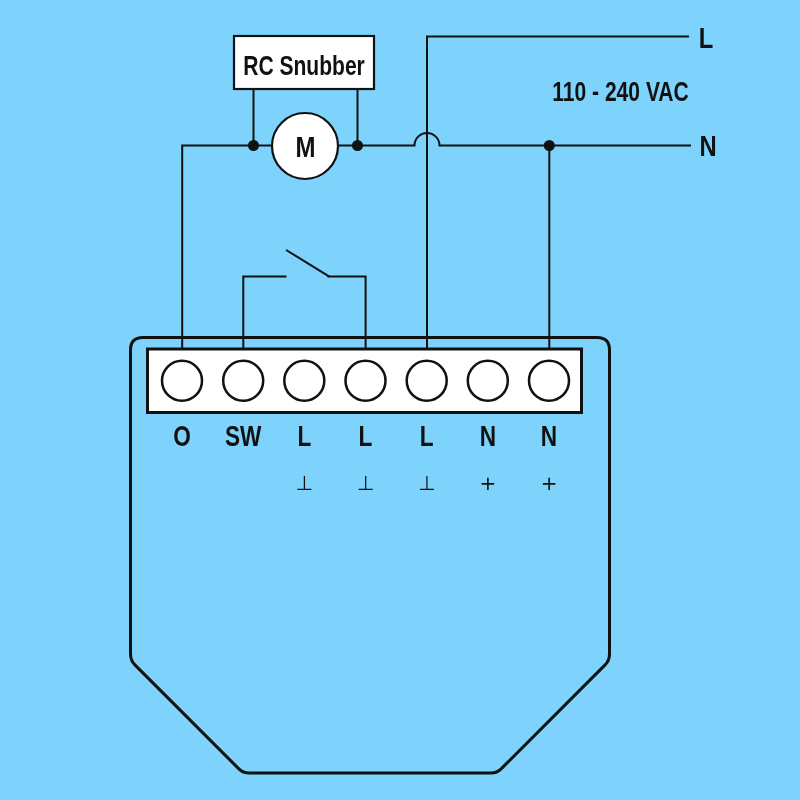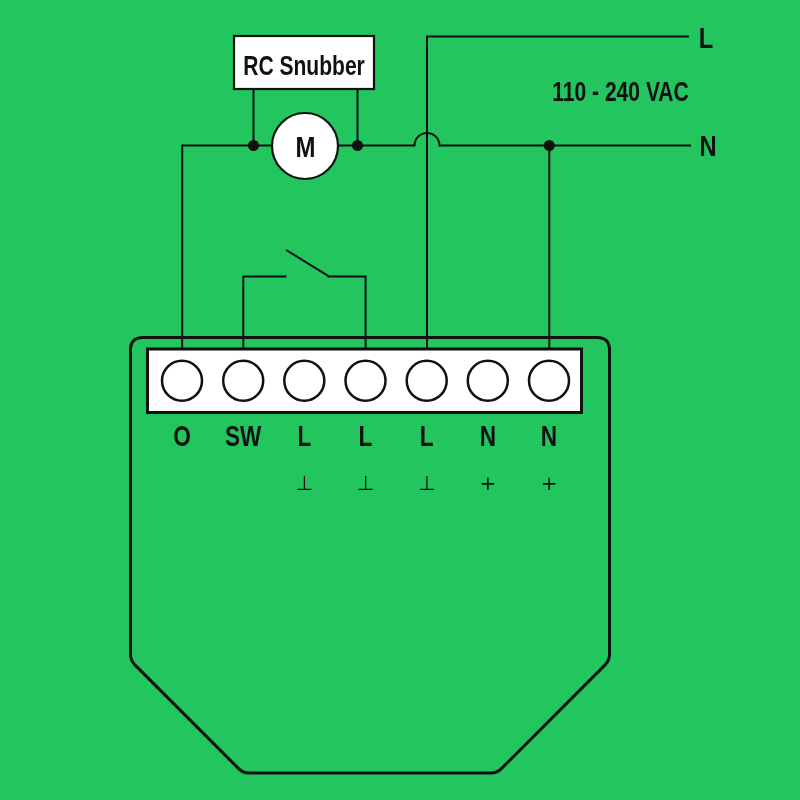--- a/index.html
+++ b/index.html
@@ -4,21 +4,21 @@
 <style>
   html, body {
     margin: 0;
     padding: 0;
     background: #ffffff;
   }
   .stage {
     position: relative;
     width: 800px;
     height: 800px;
-    background: #22c55e;
+    background: #7dd3fc;
     overflow: hidden;
   }
   svg { display: block; }
   .wire {
     stroke: #111111;
     stroke-width: 2;
     fill: none;
     stroke-linecap: square;
   }
   .outline {

